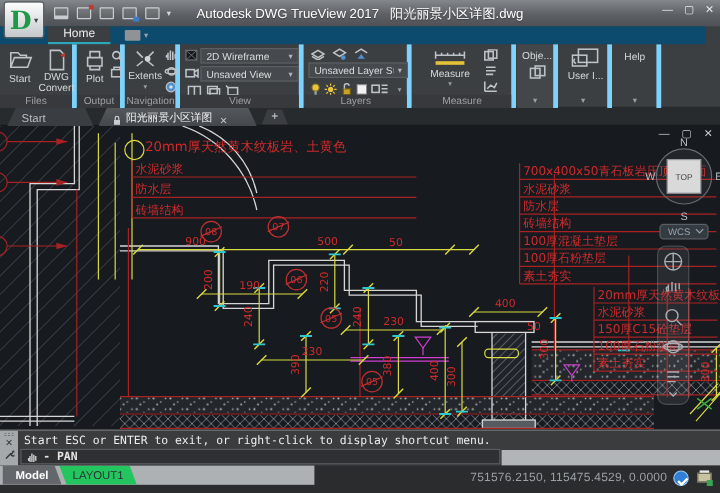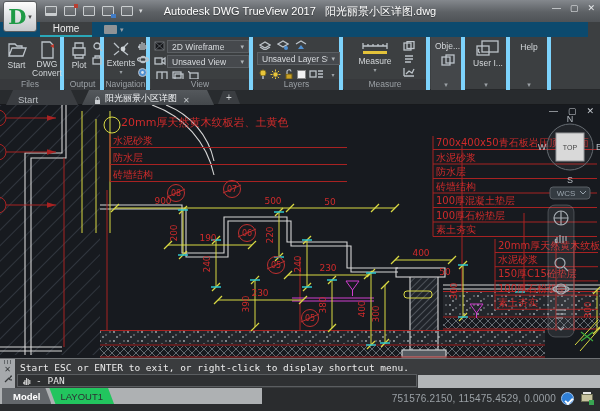--- a/index.html
+++ b/index.html
@@ -54,21 +54,21 @@
 #canvas{position:absolute;top:105px;left:0;width:600px;height:253px;background:#171a1f;overflow:hidden}
 #inner-controls{position:absolute;top:1px;right:6px;display:flex;gap:10px;color:#c7ccd1;font-size:9px;z-index:5}
 
 
 #cmd{position:absolute;top:358px;left:0;width:600px;height:30px;background:#3a3c3e;border-top:1px solid #6f7275}
 #cmd-left{position:absolute;left:0;top:0;bottom:0;width:15px;background:#a6a9ac;display:flex;flex-direction:column;align-items:center;padding-top:1px;gap:1px}
 #cmd-left .dots{width:9px;height:4px;background-image:radial-gradient(#63676a 1px,transparent 1px);background-size:3px 2px}
 #cmd-left .x{font-size:8px;color:#35383a;line-height:9px}
 #cmd-msg{position:absolute;left:20px;top:3px;font-family:"DejaVu Sans Mono",monospace;font-size:9.5px;color:#ececec;white-space:nowrap}
 #cmd-input{position:absolute;left:17px;top:15px;width:400px;height:13px;background:#2e3032;border:1px solid #5a5d60;display:flex;align-items:center;gap:4px;padding:0 4px}
-#cmd-input .pan{font-family:"DejaVu Sans Mono",monospace;font-size:9.5px;font-weight:normal;color:#e4e4e4}
+#cmd-input .pan{font-family:"DejaVu Sans Mono",monospace;font-size:9.5px;font-weight:bold;color:#e4e4e4}
 #cmd-fill{position:absolute;right:0;bottom:0;width:182px;height:13px;background:#b2b5b7}
 
 
 #statusbar{position:absolute;top:388px;left:0;right:0;height:23px;background:#2a2c2e}
 #ltabs{position:absolute;left:0;top:0;width:262px;height:16px;background:#aeb1b3;display:flex;align-items:flex-end;padding-left:2px}
 .ltab{height:16px;padding:0 11px;font-size:9.5px;display:flex;align-items:center;clip-path:polygon(0 0,calc(100% - 6px) 0,100% 100%,6px 100%)}
 .ltab.active{background:#63676b;color:#fff;font-weight:bold;clip-path:polygon(0 0,calc(100% - 6px) 0,100% 100%,0 100%)}
 .ltab.idle{background:#22c55e;color:#2d3033;margin-left:-2px}
 #coords{position:absolute;right:44px;top:5px;font-size:10px;color:#9aa0a5;letter-spacing:.2px}
 #perf-icon{position:absolute;right:26px;top:4px;width:13px;height:13px;border-radius:50%;background:#2f7fd6;border:1px solid #9cc2ee}

